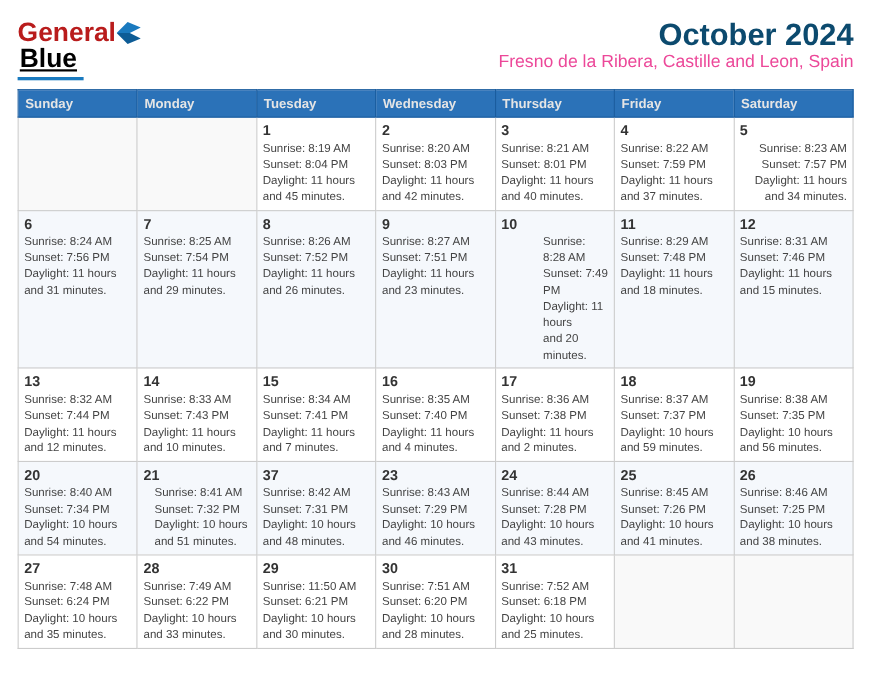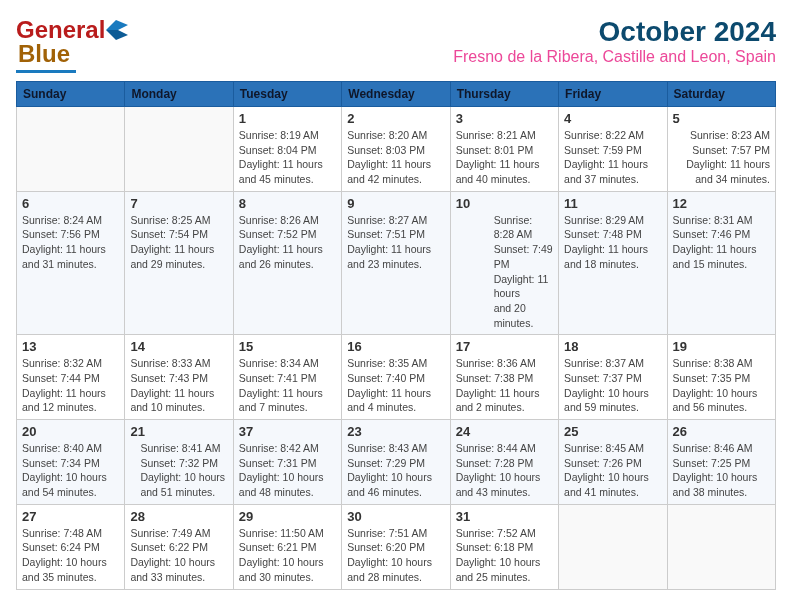--- a/index.html
+++ b/index.html
@@ -39,21 +39,21 @@
       font-size: 16px;
       color: #ec4899;
     }
     .calendar-table {
       width: 100%;
       border-collapse: collapse;
       font-size: 11px;
     }
     .calendar-table th {
       background-color: #2b72b8;
-      color: #0f172a;
+      color: #e5e5e5;
       text-align: left;
       padding: 5px 6px;
       font-size: 12px;
       font-weight: bold;
       border: 1px solid #1a5c9e;
     }
     .calendar-table td {
       border: 1px solid #ccc;
       vertical-align: top;
       padding: 4px 5px;
@@ -87,21 +87,21 @@
 <div class="header-area">
   <div class="logo">
     <div style="display:flex; align-items:center;">
       <span style="font-size:24px; font-weight:bold; color:#b91c1c;">General</span>
       <svg width="22" height="20" viewBox="0 0 22 20" style="margin-left:1px;">
         <polygon points="0,10 10,0 22,5 12,10" fill="#1a7abf"></polygon>
         <polygon points="0,10 10,20 22,15 12,10" fill="#0d5c96"></polygon>
       </svg>
     </div>
     <div style="display:flex; align-items:center; margin-top:-4px; margin-left:2px;">
-      <span style="font-size:24px; font-weight:bold; color:#a16207;">Blue</span>
+      <span style="font-size:24px; font-weight:bold; color:#000000;text-decoration:underline;">Blue</span>
     </div>
     <div class="logo-line"></div>
   </div>
   <div class="title-area">
     <div class="month-title">October 2024</div>
     <div class="location-title">Fresno de la Ribera, Castille and Leon, Spain</div>
   </div>
 </div>
 
 <table class="calendar-table">

